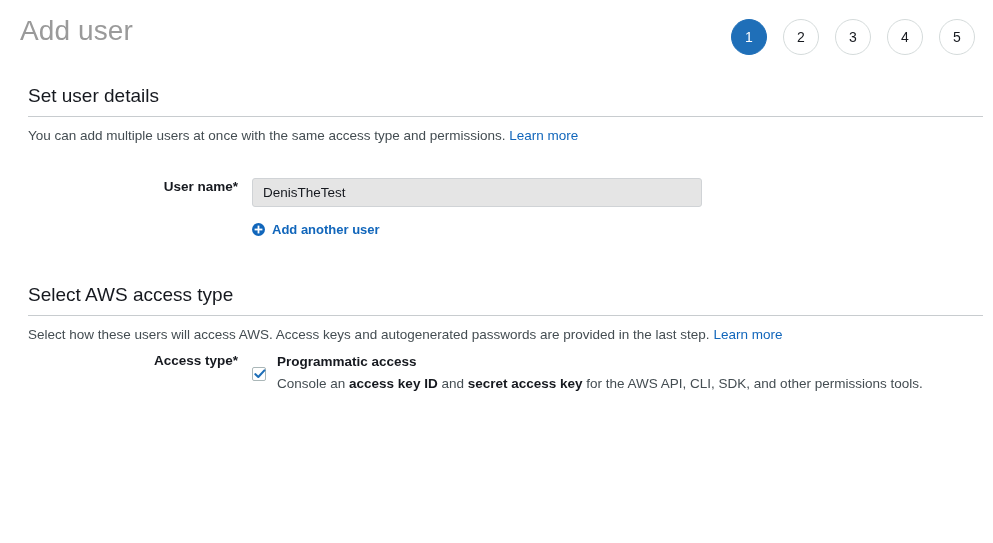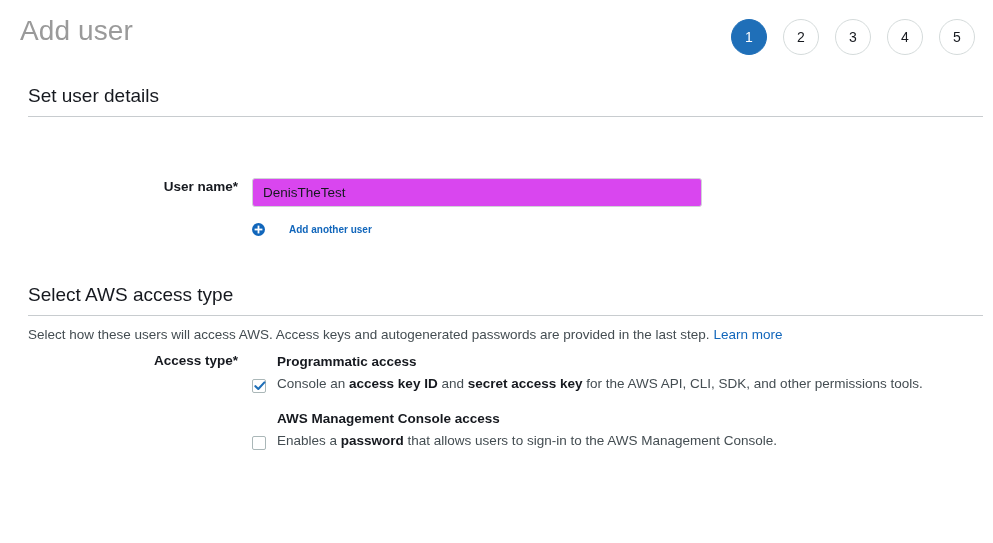--- a/index.html
+++ b/index.html
@@ -118,46 +118,46 @@
 
   .text-input {
     width: 450px;
     height: 29px;
     border: 1px solid #d0d3d6;
     border-radius: 3px;
     padding: 0 10px;
     font-size: 13.5px;
     font-family: "Liberation Sans", sans-serif;
     color: #16191f;
-    background: #d946ef;
+    background: #e5e5e5;
     outline: none;
   }
 
   .add-link {
     display: inline-flex;
     align-items: center;
-    gap: 24px;
-    font-size: 10px;
+    gap: 7px;
+    font-size: 13px;
     font-weight: bold;
     color: #1166bb;
     cursor: pointer;
     text-decoration: none;
   }
   .plus-icon {
     width: 13px;
     height: 13px;
     display: inline-block;
     flex: 0 0 13px;
   }
 
   
   .check-group { padding-top: 1px; }
   .check-item {
     display: flex;
-    align-items: flex-end;
+    align-items: center;
   }
   .check-item + .check-item { margin-top: 17px; }
   .cb {
     width: 14px;
     height: 14px;
     flex: 0 0 14px;
     border: 1px solid #aab7b8;
     border-radius: 2px;
     background: #fff;
     margin-top: 2px;
@@ -206,20 +206,24 @@
       </div>
       <div class="step">
         <span>5</span>
       </div>
     </div>
   </div>
 
   <div class="section" style="top:84px;">
     <h2 class="section-title">Set user details</h2>
     <div class="section-rule"></div>
+    <div class="section-desc">
+      <span>You can add multiple users at once with the same access type and permissions.</span>
+      <a class="link" href="#">Learn more</a>
+    </div>
   </div>
 
   <div class="form-row" style="top:178px;">
     <div class="form-label">User name*</div>
     <div class="form-control">
       <input class="text-input" type="text" value="DenisTheTest" style="">
     </div>
   </div>
 
   <div class="form-row" style="top:222px;">
@@ -256,24 +260,17 @@
           <svg width="14" height="14" viewBox="0 0 14 14" xmlns="http://www.w3.org/2000/svg">
             <path d="M2.4 7.2 L5.3 10.0 L11.4 3.4" fill="none" stroke="#1f6fb8" stroke-width="2.1" stroke-linecap="round" stroke-linejoin="round"></path>
           </svg>
         </span>
         <div class="check-body">
           <div class="check-title">Programmatic access</div>
           <div class="check-desc"><span>Console an </span><b>access key ID</b><span> and </span><b>secret access key</b><span> for the AWS API, CLI, SDK, and other permissions tools.</span></div>
         </div>
       </div>
 
-      <div class="check-item">
-        <span class="cb"></span>
-        <div class="check-body">
-          <div class="check-title">AWS Management Console access</div>
-          <div class="check-desc"><span>Enables a </span><b>password</b><span> that allows users to sign-in to the AWS Management Console.</span></div>
-        </div>
-      </div>
 
     </div>
   </div>
 
 </div>
 
 </body></html>

